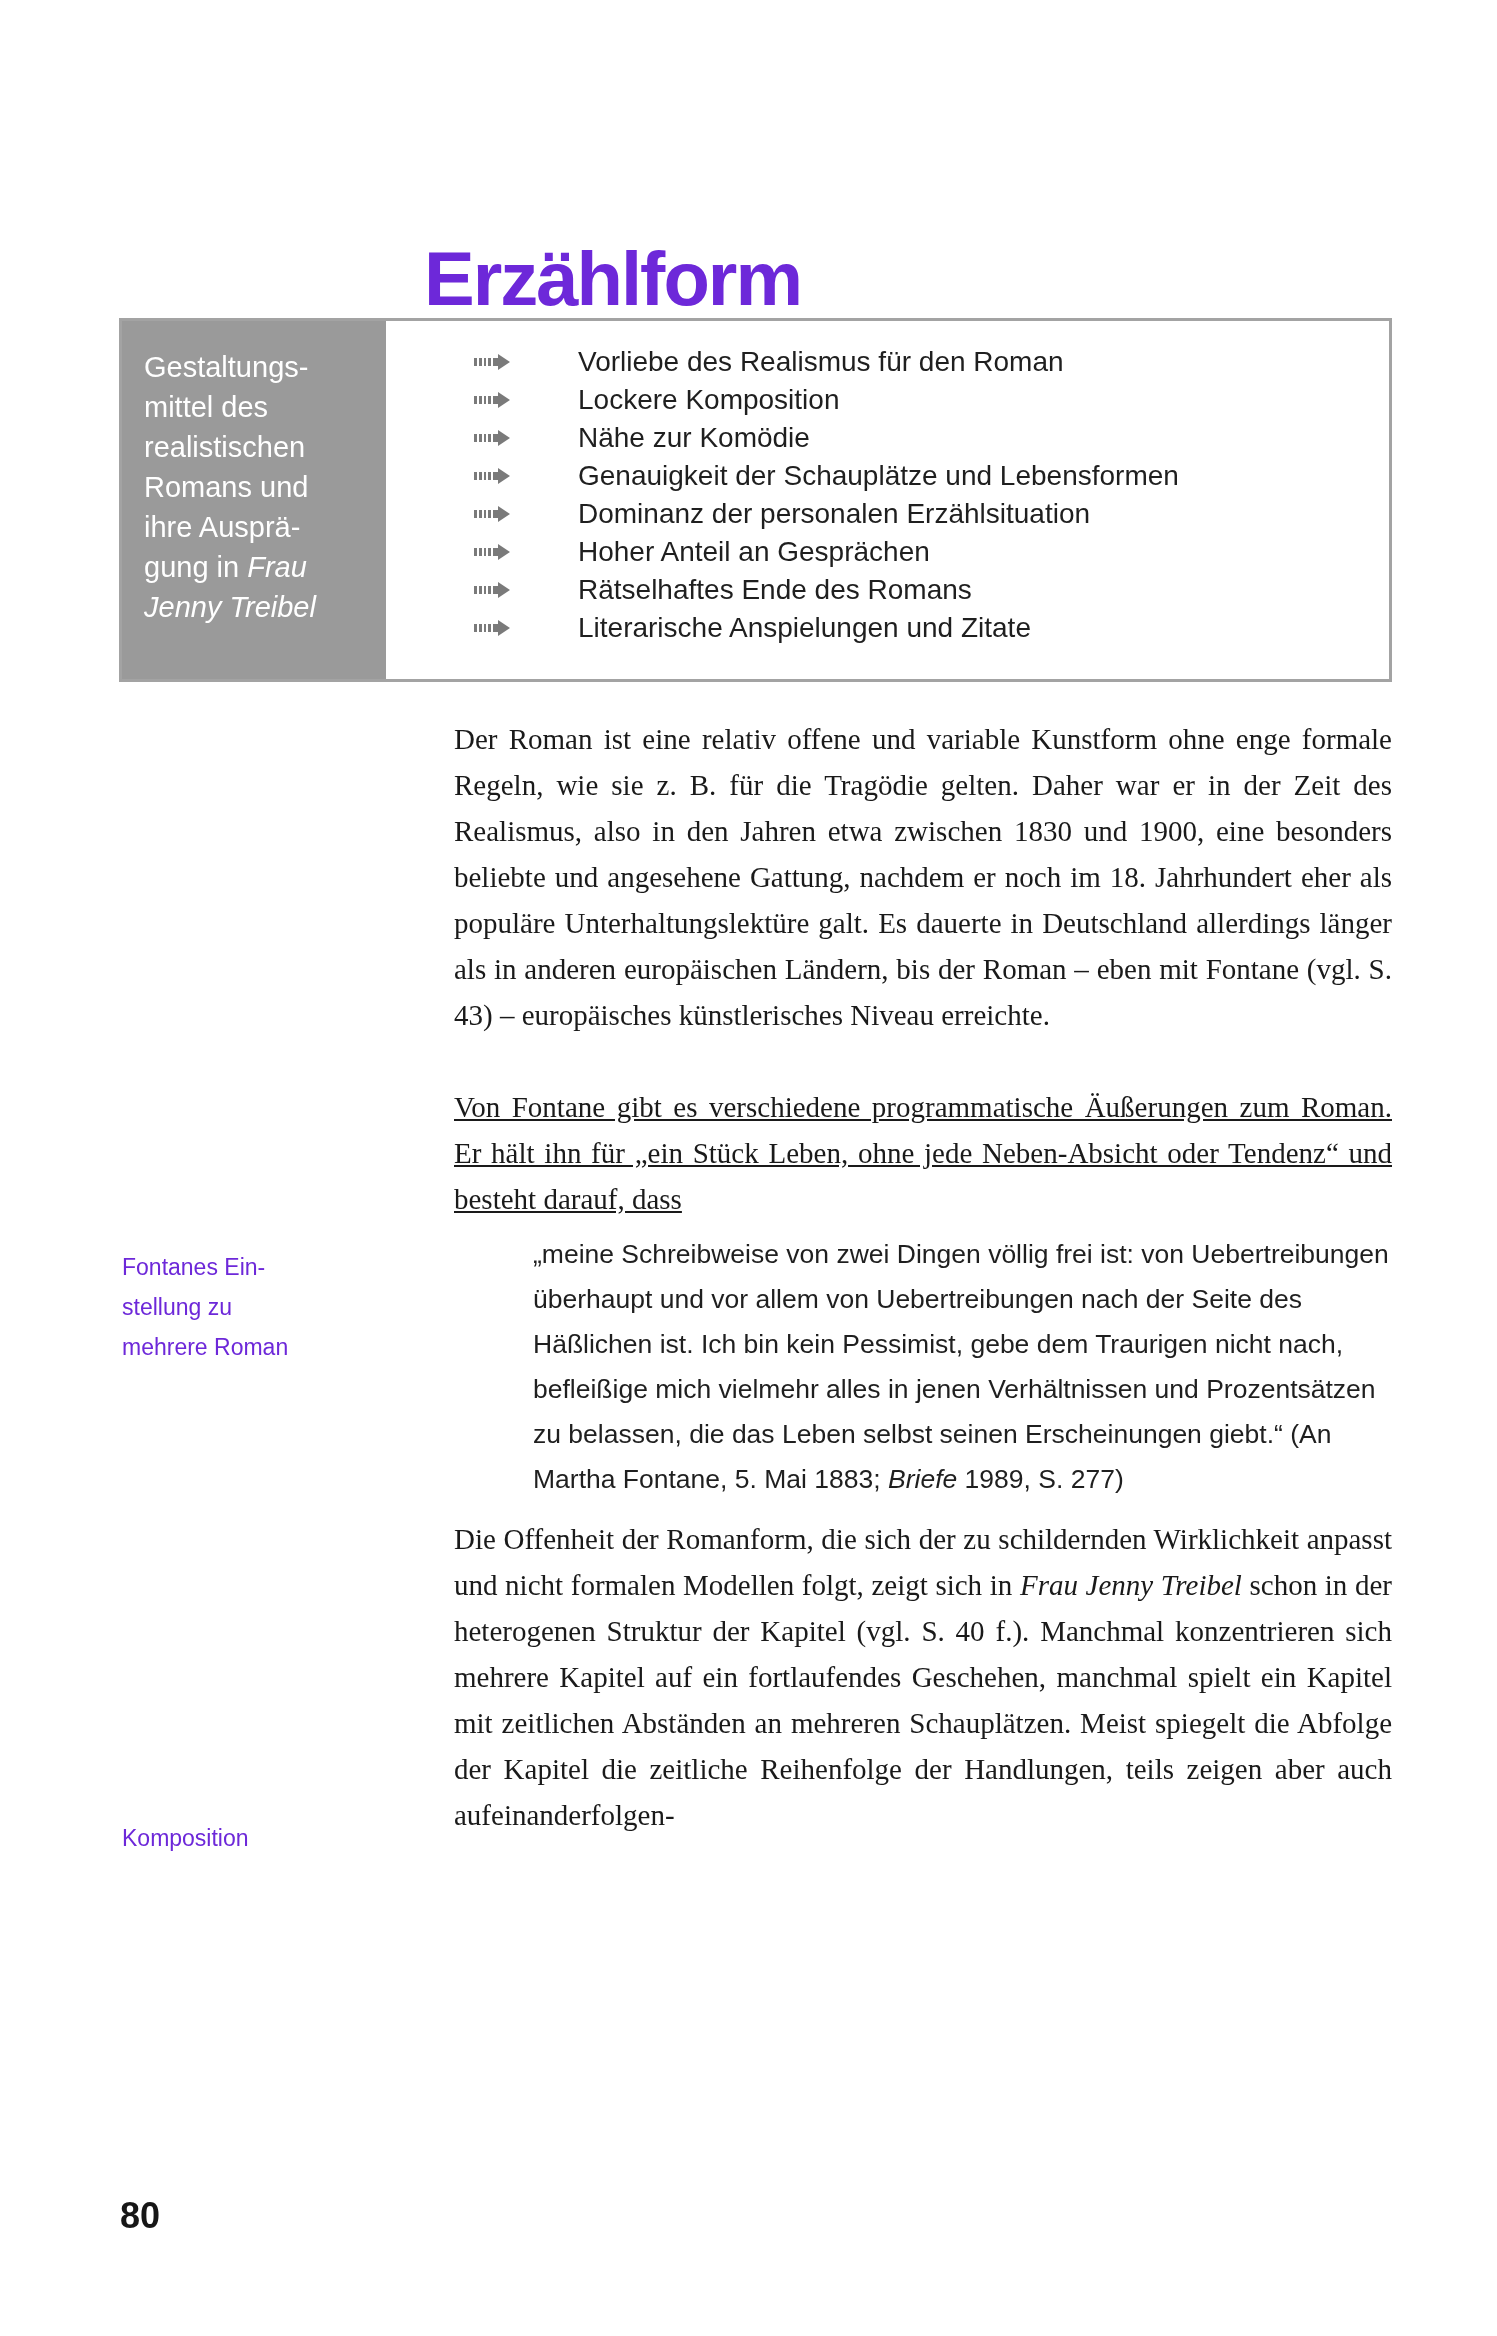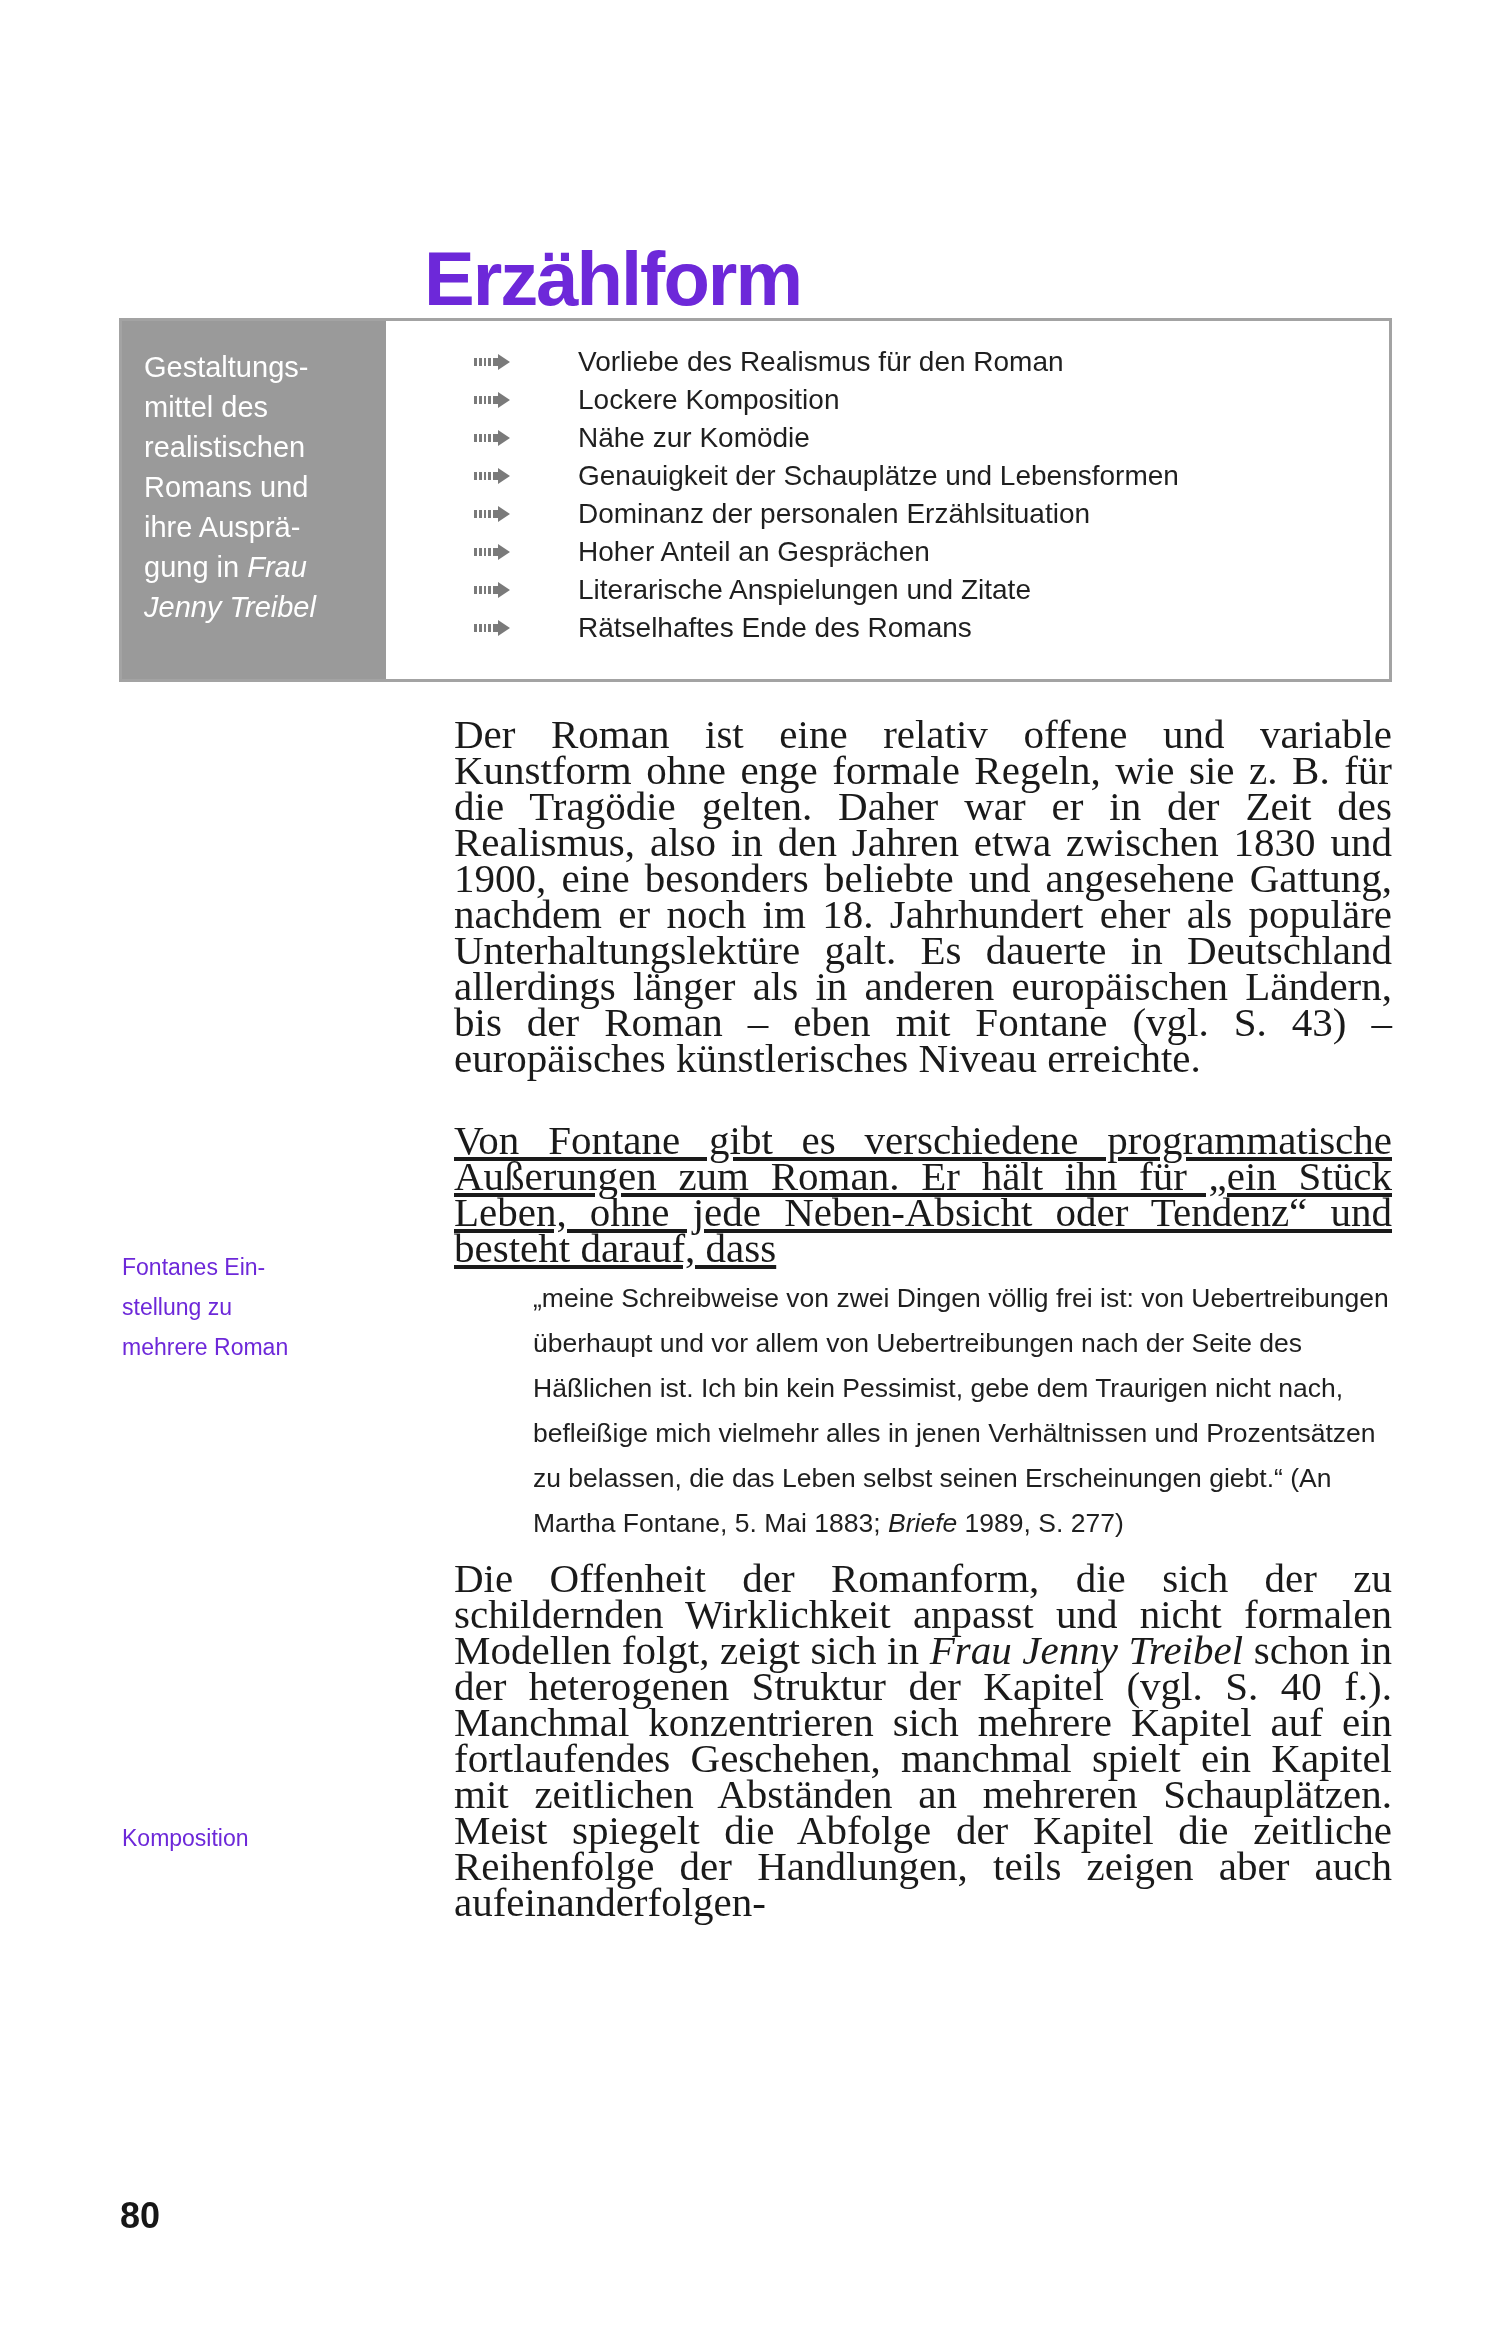--- a/index.html
+++ b/index.html
@@ -31,21 +31,21 @@
   .arrow-icon .d { width:3px; height:8px; background:#7a7a7a; margin-right:2px; }
   .arrow-icon .shaft { width:5px; height:8px; background:#7a7a7a; }
   .arrow-icon .head {
     width:0; height:0;
     border-left:12px solid #7a7a7a; border-top:8px solid transparent; border-bottom:8px solid transparent;
   }
   
   .body-col { position:absolute; left:454px; top:716px; width:938px; }
   .body-col p {
     margin:0; font-family:"Liberation Serif", serif;
-    font-size:41px; line-height:36px; text-align:justify; color:#1a1a1a;
+    font-size:29px; line-height:46px; text-align:justify; color:#1a1a1a;
   }
   .p2 { margin-top:46px !important;text-decoration:underline; }
   .p3 { margin-top:14px !important; }
   .quote {
     margin:10px 0 0 79px;
     font-family:"Liberation Sans", sans-serif;
     font-size:26.5px; line-height:45px; text-align:left; color:#1f1f1f;
   }
   .it { font-style:italic; }
   
@@ -147,32 +147,32 @@
         </div>
         <div class="list-item">
           <span class="arrow-icon">
             <span class="d"></span>
             <span class="d"></span>
             <span class="d"></span>
             <span class="d"></span>
             <span class="shaft"></span>
             <span class="head"></span>
           </span>
-          <span class="item-label">Literarische Anspielungen und Zitate</span>
+          <span class="item-label">Rätselhaftes Ende des Romans</span>
         </div>
         <div class="list-item">
           <span class="arrow-icon">
             <span class="d"></span>
             <span class="d"></span>
             <span class="d"></span>
             <span class="d"></span>
             <span class="shaft"></span>
             <span class="head"></span>
           </span>
-          <span class="item-label">Rätselhaftes Ende des Romans</span>
+          <span class="item-label">Literarische Anspielungen und Zitate</span>
         </div>
       </div>
   </div>
 
   <div class="margin-note note-0">
       <div>Fontanes Ein-</div>
       <div>stellung zu</div>
       <div>mehrere Roman</div>
     </div>
   <div class="margin-note note-1">

